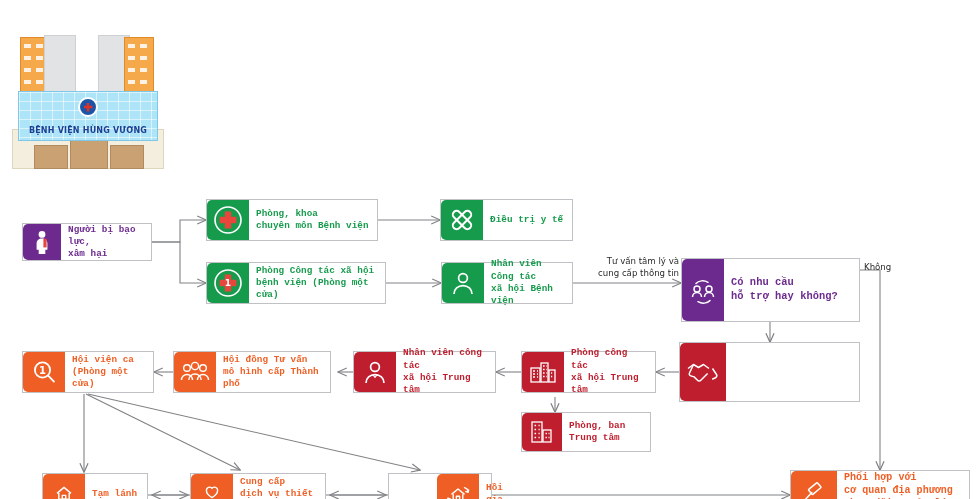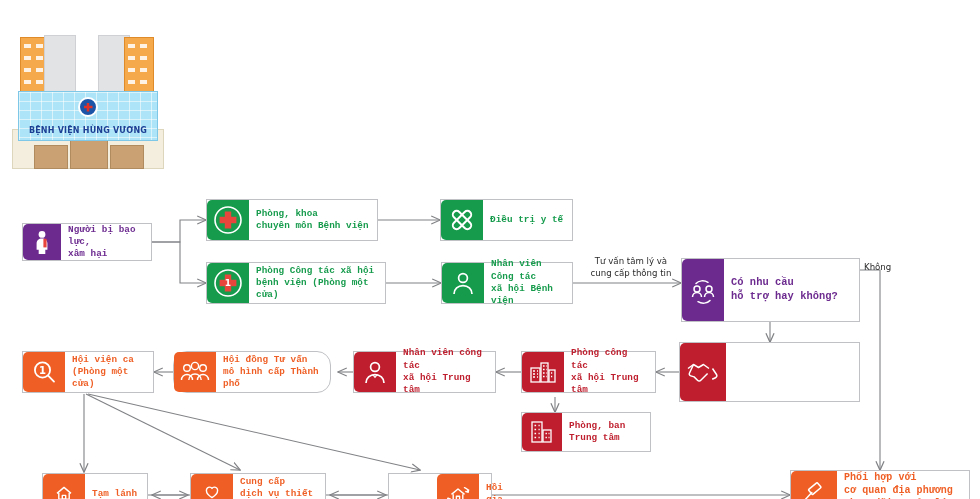--- a/index.html
+++ b/index.html
@@ -52,21 +52,21 @@
     padding:0 7px;font-size:9.3px;font-weight:bold;line-height:1.32;
     white-space:pre-line;letter-spacing:.05px;font-family:Liberation Mono, monospace;
   }
   .purple .ico{background:#6c2a8f;} .purple .lbl{color:#6c2a8f;}
   .green  .ico{background:#169b4c;} .green  .lbl{color:#169b4c;}
   .red2   .ico{background:#be1e2d;} .red2   .lbl{color:#be1e2d;}
   .orange .ico{background:#ef5f25;} .orange .lbl{color:#ef5f25;}
 
   
   .elabel{position:absolute;font-size:8.6px;color:#2b2b2b;line-height:1.35;
-          white-space:pre-line;text-align:center;}
+          white-space:pre-line;text-align:right;}
 
   svg.edges{position:absolute;left:0;top:0;width:980px;height:499px;pointer-events:none;}
 </style>
 </head>
 <body>
 
 <div id="stage">
 
   <div class="hosp">
     <div class="tower" style="left:8px;top:4px;width:28px;height:100px;">
@@ -289,21 +289,21 @@
         <circle cx="13" cy="8" r="4.4"></circle>
         <path d="M4 24c0-5 4-8.4 9-8.4s9 3.4 9 8.4"></path>
       </g>
           <path d="M10.6 15.4L13 18.4l2.4-3" fill="none" stroke="#fff" stroke-width="1.2"></path>
         </svg>
     </div>
     <div class="lbl">Nhân viên công tác
 xã hội Trung tâm</div>
   </div>
 
-  <div class="node orange" style="left:173px;top:324px;width:158px;height:42px;border-radius:14px;">
+  <div class="node orange" style="left:173px;top:324px;width:158px;height:42px;">
     <div class="ico" style="width:42px;">
       <svg width="32" height="24" viewBox="0 0 32 24">
           <g fill="none" stroke="#fff" stroke-width="1.4">
         <circle cx="8" cy="8" r="3.3"></circle>
             <path d="M2.5 20c0-3.2 2.5-5.5 5.5-5.5s5.5 2.3 5.5 5.5"></path>
         <circle cx="16" cy="6" r="3.6"></circle>
             <path d="M9.8 20c0-3.5 2.8-6 6.2-6s6.2 2.5 6.2 6"></path>
         <circle cx="24" cy="8" r="3.3"></circle>
             <path d="M18.5 20c0-3.2 2.5-5.5 5.5-5.5s5.5 2.3 5.5 5.5"></path>
       </g>

